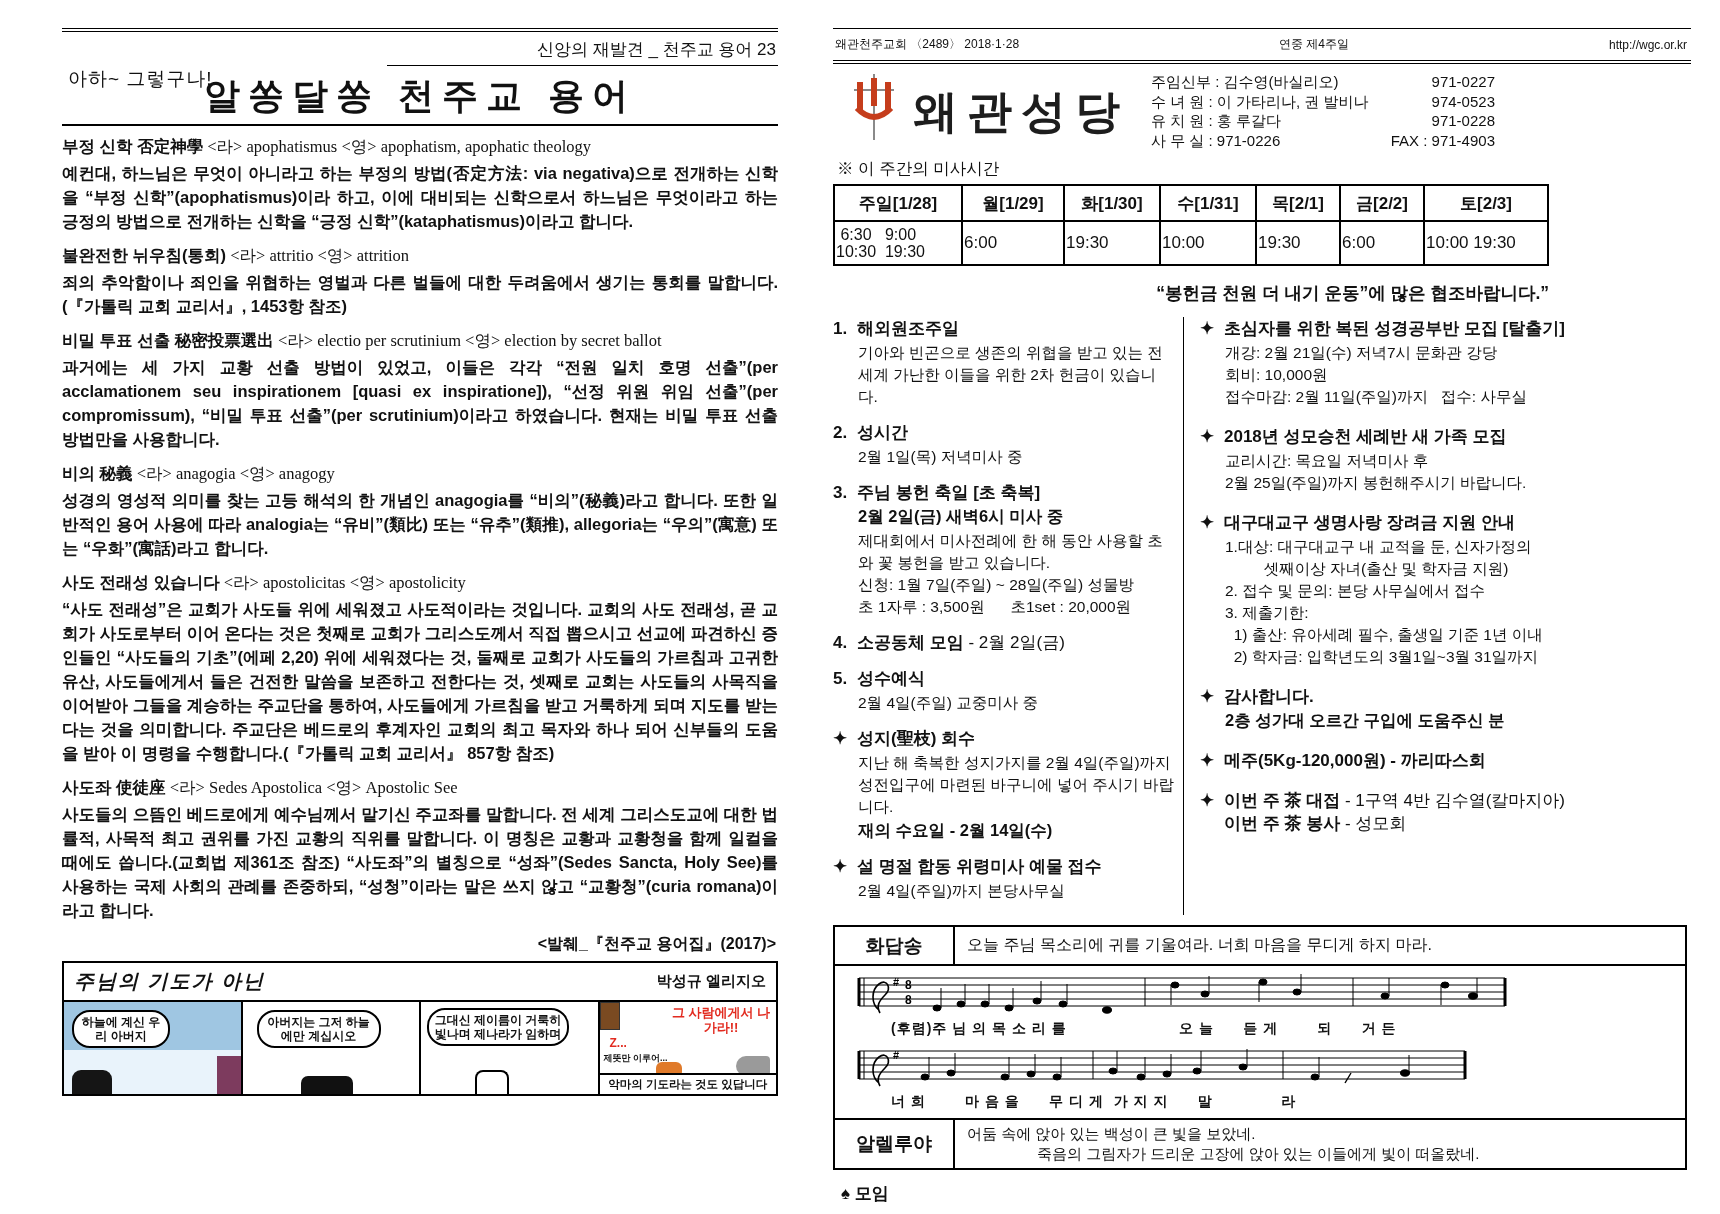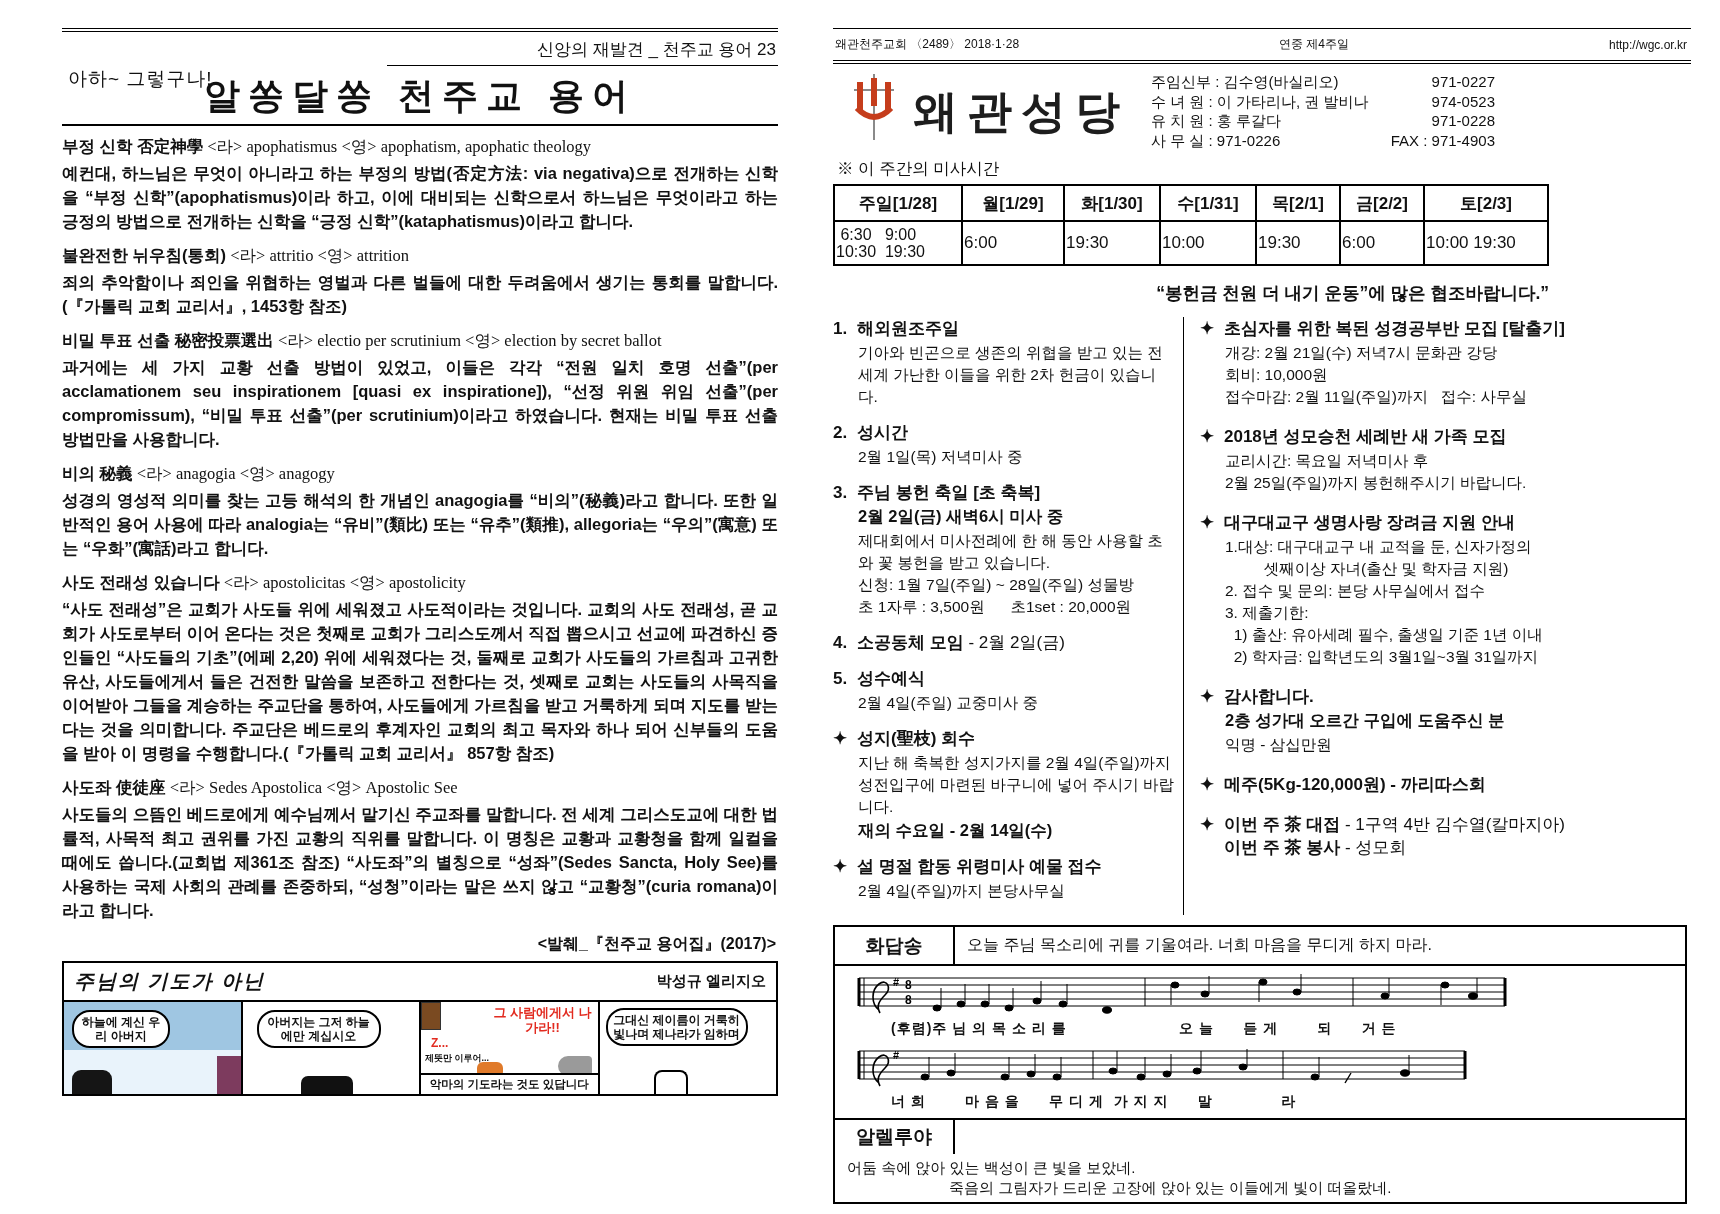--- a/index.html
+++ b/index.html
@@ -79,25 +79,25 @@
   .n-body{font-size:15.5px;font-weight:400;line-height:22px;padding-left:25px;margin-top:2px;white-space:pre-wrap;}
   .n-foot{font-weight:700;font-size:16.5px;padding-left:25px;margin-top:2px;}
 
   .songbox{border:2px solid #000;margin-top:10px;width:854px;box-sizing:border-box;}
   .song-row{display:flex;border-bottom:2px solid #000;}
   .song-label{width:118px;flex:0 0 auto;border-right:2px solid #000;display:flex;
               align-items:center;justify-content:center;font-weight:800;font-size:19px;padding:5px 0;}
   .song-text{padding:8px 12px;font-size:16px;}
   .music-area{border-bottom:2px solid #000;padding:4px 6px 2px 10px;}
   .lyrics{white-space:pre;font-size:14px;font-weight:700;padding:0 0 5px 46px;letter-spacing:1px;}
-  .alle-row{display:flex;flex-direction:column;}
+  .alle-row{display:flex;}
   .alle-label{width:118px;flex:0 0 auto;border-right:2px solid #000;display:flex;
               align-items:center;justify-content:center;font-weight:800;font-size:19px;padding:4px 0;}
   .alle-text{padding:4px 12px;font-size:15px;line-height:20px;}
-  .alle-l2{margin-left:102px;}
+  .alle-l2{margin-left:70px;}
 
   .meetings{display:flex;margin-top:12px;}
   .m-label{font-weight:800;font-size:17px;width:96px;padding-left:8px;box-sizing:border-box;}
   .m-rows{font-size:16px;line-height:26px;white-space:pre;}
 </style>
 </head>
 <body>
 
 <div class="sheet">
 
@@ -162,33 +162,33 @@
       </div>
       <div class="panels">
         <div class="panel panel1">
           <div class="bubble p1-bubble">하늘에 계신 우리 아버지</div>
           <div class="p1-fig"></div>
           <div class="p1-wall"></div>
         </div>
         <div class="panel">
           <div class="bubble p2-bubble">아버지는 그저 하늘에만 계십시오</div>
           <div class="p2-fig"></div>
+        </div>
+        <div class="panel">
+          <div class="bubble p3-bubble">그대신 제이름이 거룩히 빛나며 제나라가 임하며</div>
+          <div class="p3-fig"></div>
         </div>
         <div class="panel">
           <div class="p4-door"></div>
           <div class="p4-shout">그 사람에게서 나가라!!</div>
           <div class="p4-z">Z...</div>
           <div class="p4-small">제뜻만 이루어...</div>
           <div class="p4-guy"></div>
           <div class="p4-wolf"></div>
           <div class="p4-caption">악마의 기도라는 것도 있답니다</div>
-        </div>
-        <div class="panel">
-          <div class="bubble p3-bubble">그대신 제이름이 거룩히 빛나며 제나라가 임하며</div>
-          <div class="p3-fig"></div>
         </div>
       </div>
     </div>
   </div>
 
   <div class="rp">
     <div class="rp-header">
       <span>왜관천주교회 〈2489〉 2018·1·28</span>
       <span>연중 제4주일</span>
       <span>http://wgc.or.kr</span>
@@ -313,21 +313,20 @@
           <div class="n-body">1.대상: 대구대교구 내 교적을 둔, 신자가정의
          셋째이상 자녀(출산 및 학자금 지원)
 2. 접수 및 문의: 본당 사무실에서 접수
 3. 제출기한:
   1) 출산: 유아세례 필수, 출생일 기준 1년 이내
   2) 학자금: 입학년도의 3월1일~3월 31일까지</div>
         </div>
         <div class="notice">
           <div class="n-head"><span class="n-marker">✦</span><span>감사합니다.</span></div>
           <div class="n-sub">2층 성가대 오르간 구입에   도움주신 분</div>
-          <div class="n-body">익명 - 삼십만원</div>
         </div>
         <div class="notice">
           <div class="n-head"><span class="n-marker">✦</span><span>메주(5Kg-120,000원) - 까리따스회</span></div>
         </div>
         <div class="notice">
           <div class="n-head"><span class="n-marker">✦</span><span>이번 주 茶 대접</span><span class="n-tail"> - 1구역 4반 김수열(칼마지아)</span></div>
           <div class="n-head" style="padding-left:24px;"><span>이번 주 茶 봉사</span><span class="n-tail"> - 성모회</span></div>
         </div>
       </div>
     </div>

